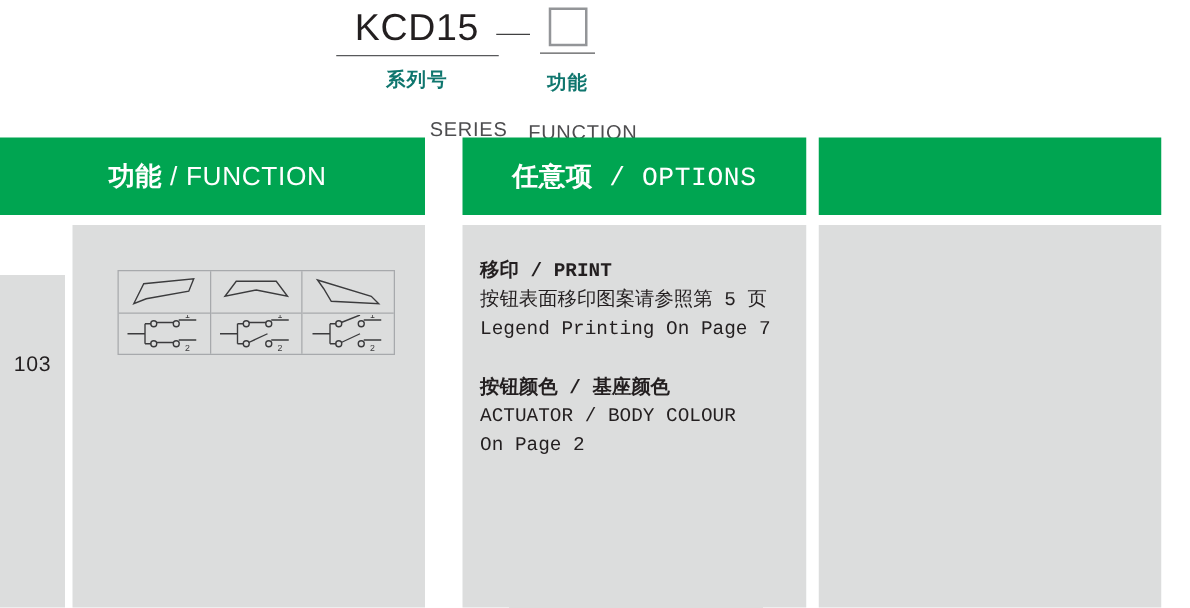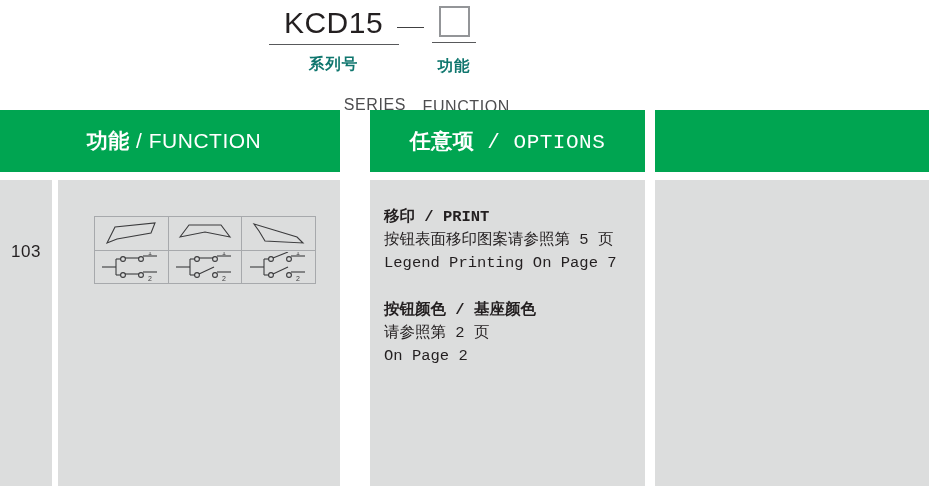--- a/index.html
+++ b/index.html
@@ -130,21 +130,21 @@
 
   .body-cell {
     position: absolute;
     top: 70px;
     bottom: 0;
     background: #dcdddd;
     box-sizing: border-box;
   }
 
   
-  .col-id   { left: 0px;   width: 52px; }
+  .col-id   { left: 0px;   width: 52px; margin-top: 40px; }
   .col-fn   { left: 58px;  width: 282px; }
   .col-opt  { left: 370px; width: 275px; font-family: Liberation Mono, monospace; }
   .col-extra{ left: 655px; width: 274px; }
 
   #hdr-id { left: 0px; width: 340px; justify-content: center; }
   #hdr-id .hdr-label { margin-left: 8px; }
 
   
   #cell-id {
     display: flex;
@@ -336,20 +336,20 @@
     </div>
   </div>
 
   <div class="body-cell col-opt">
     <div id="opt-text">
       <div class="opt-line opt-bold">移印 / PRINT</div>
       <div class="opt-line opt-norm">按钮表面移印图案请参照第 5 页</div>
       <div class="opt-line opt-norm">Legend Printing On Page 7</div>
       <div class="opt-gap"></div>
       <div class="opt-line opt-bold">按钮颜色 / 基座颜色</div>
-      <div class="opt-line opt-norm">请参照第 2 页</div>
+      <div class="opt-line opt-norm">ACTUATOR / BODY COLOUR</div>
       <div class="opt-line opt-norm">On Page 2</div>
     </div>
   </div>
 
   <div class="body-cell col-extra"></div>
 
 </div>
 
 </body></html>

